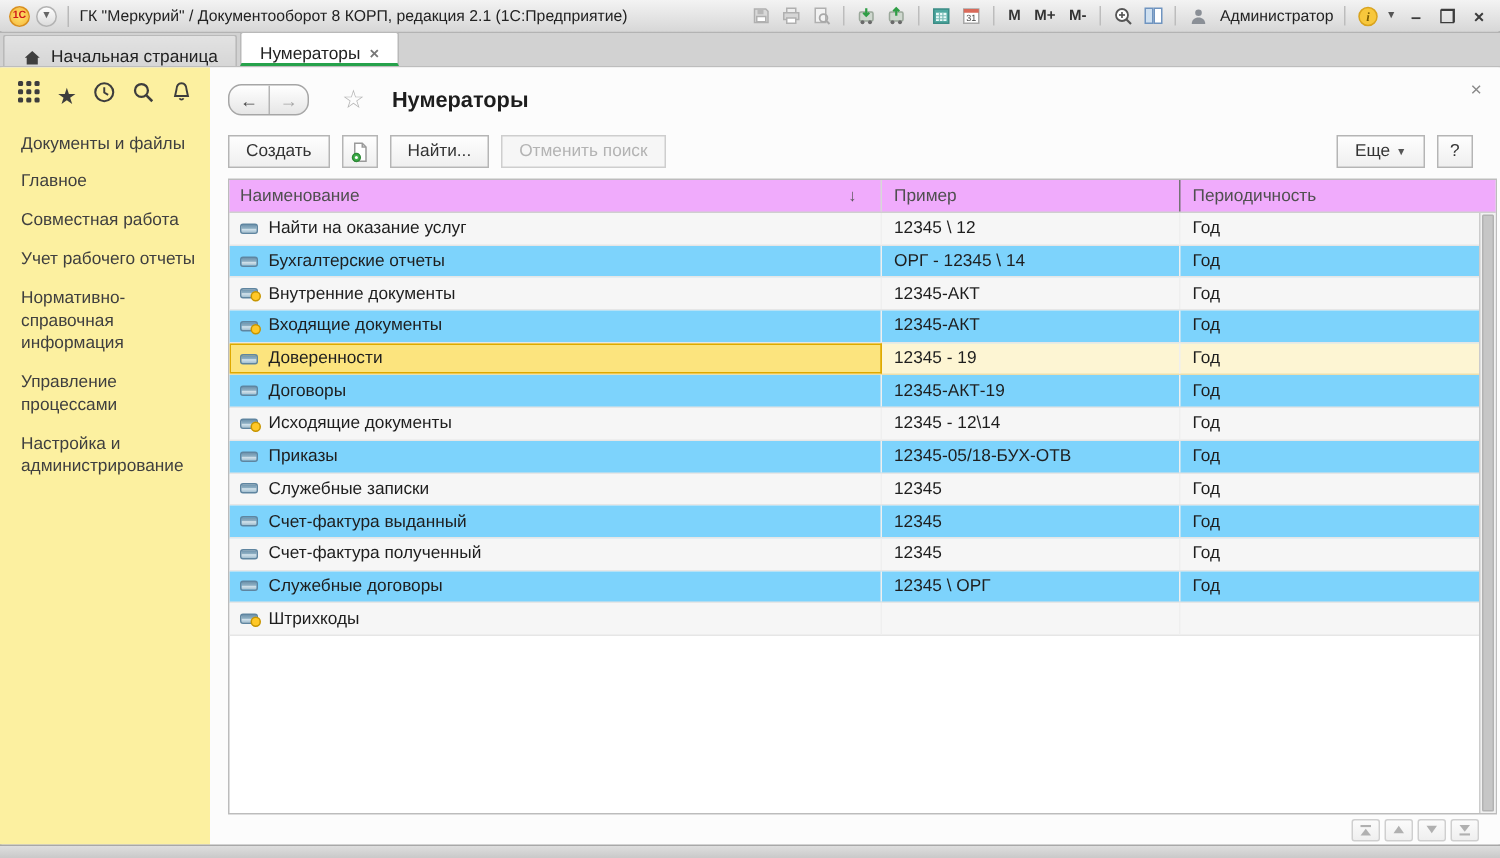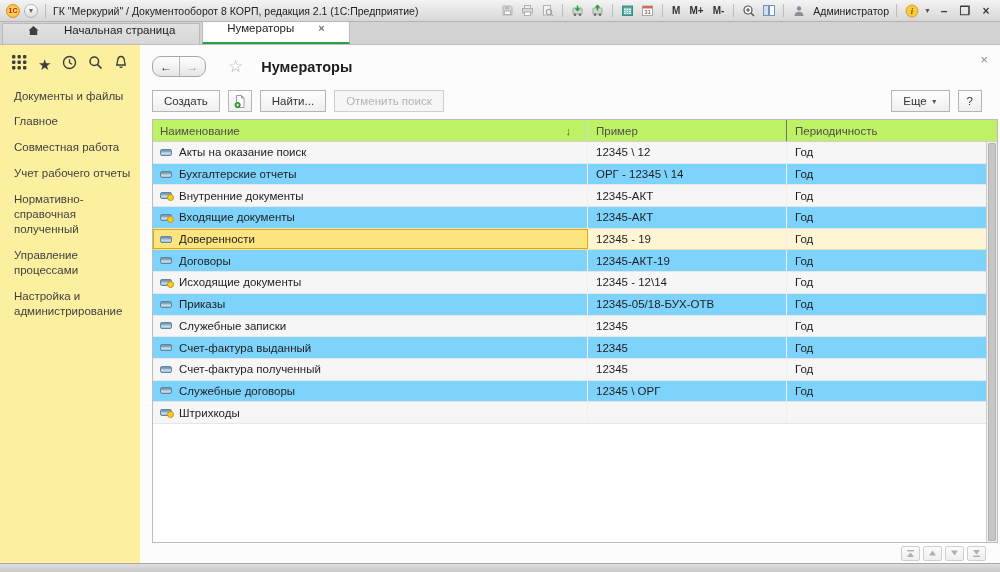--- a/index.html
+++ b/index.html
@@ -24,21 +24,21 @@
   .tb-ic { width:15px; height:15px; display:flex; align-items:center; justify-content:center; }
   .tb-grpsep { width:1px; height:13px; background:#bdbdbd; margin:0 2px; }
   .mbtn { font-size:10px; font-weight:bold; color:#333; padding:0 2px; }
   .tb-user { font-size:10.5px; color:#222; margin-left:2px; }
   .tb-caret { font-size:7px; color:#555; }
   .winctl { font-size:12px; color:#3c3c3c; width:16px; text-align:center; font-weight:bold; }
 
   
   .tabbar { position:absolute; top:22px; left:0; width:1000px; height:23px;
     background:#d2d2d2; border-bottom:1px solid #bdbdbd; display:flex; align-items:flex-end; }
-  .tab { height:21px; display:flex; align-items:flex-start; gap:24px; padding:0 24px;
+  .tab { height:21px; display:flex; align-items:flex-end; gap:6px; padding:0 12px;
     font-size:11.5px; color:#222; border:1px solid #b9b9b9; border-bottom:none;
     border-radius:2px 2px 0 0; }
   .tab.inactive { background:linear-gradient(#e2e2e2,#d6d6d6); margin-left:2px; }
   .tab.active { background:#fff; height:23px; border-bottom:2px solid var(--active-tab-underline,#26a24b); padding-bottom:0; margin-left:2px; }
   .tab-close { color:#777; font-size:11px; font-weight:bold; }
 
   
   .bodyarea { position:absolute; top:45px; left:0; width:1000px; height:518px; background:#fcfcfc; }
 
   
@@ -70,21 +70,21 @@
     display:flex; align-items:center; gap:4px; cursor:default; }
   .btn.disabled { color:#b3b3b3; border-color:#cecece; background:#f6f6f6; }
   .btn.iconbtn { padding:0 4px; }
   .btn .caret { font-size:7px; color:#555; }
   .tb-spacer { flex:1; }
   .helpbtn { padding:0 8px; }
 
   
   .table { position:absolute; left:12px; top:74px; width:846px; height:424px;
     border:1px solid #bcbcbc; background:#fff; }
-  .thead { display:flex; height:22px; background:#bef264; border-bottom:1px solid #cfcfcf;
+  .thead { display:flex; height:22px; background:#f0abfc; border-bottom:1px solid #cfcfcf;
     font-size:11.5px; color:#4f4f4f; }
   .th { display:flex; align-items:center; }
   .th.c-name { width:435px; padding-left:7px; border-right:1px solid #d8d8d8; }
   .th.c-example { width:199px; padding-left:8px; border-right:1px solid #737373; }
   .th.c-period { flex:1; padding-left:8px; }
   .sort { margin-left:auto; margin-right:16px; color:#555; font-size:11px; }
   .tbody { position:absolute; top:22px; left:0; right:11px; bottom:0; overflow:hidden; }
   .trow { display:flex; height:21.7px; font-size:11.5px; color:#1e1e1e;
     border-bottom:1px solid #e6e6e6; background:#7dd3fc; }
   .trow.stripe { background:#f6f6f6; }
@@ -265,21 +265,21 @@
       </div>
       <div class="sb-items">
   <div class="sb-item">Документы и файлы</div>
 
   <div class="sb-item">Главное</div>
 
   <div class="sb-item">Совместная работа</div>
 
   <div class="sb-item">Учет рабочего отчеты</div>
 
-  <div class="sb-item">Нормативно-справочная полученный</div>
+  <div class="sb-item">Нормативно-справочная информация</div>
 
   <div class="sb-item">Управление процессами</div>
 
   <div class="sb-item">Настройка и администрирование</div>
 </div>
     </div>
 
     <div class="main">
       <span class="form-close">×</span>
 
@@ -318,21 +318,21 @@
             <span>Наименование</span>
             <span class="sort">↓</span>
           </div>
           <div class="th c-example">Пример</div>
           <div class="th c-period">Периодичность</div>
         </div>
         <div class="tbody">
   <div class="trow stripe">
     <div class="td c-name">
       <span class="ricon"></span>
-      <span class="txt">Акты на оказание поиск</span>
+      <span class="txt">Найти на оказание услуг</span>
     </div>
     <div class="td c-example">12345 \ 12</div>
     <div class="td c-period">Год</div>
   </div>
 
   <div class="trow">
     <div class="td c-name">
       <span class="ricon"></span>
       <span class="txt">Бухгалтерские отчеты</span>
     </div>

